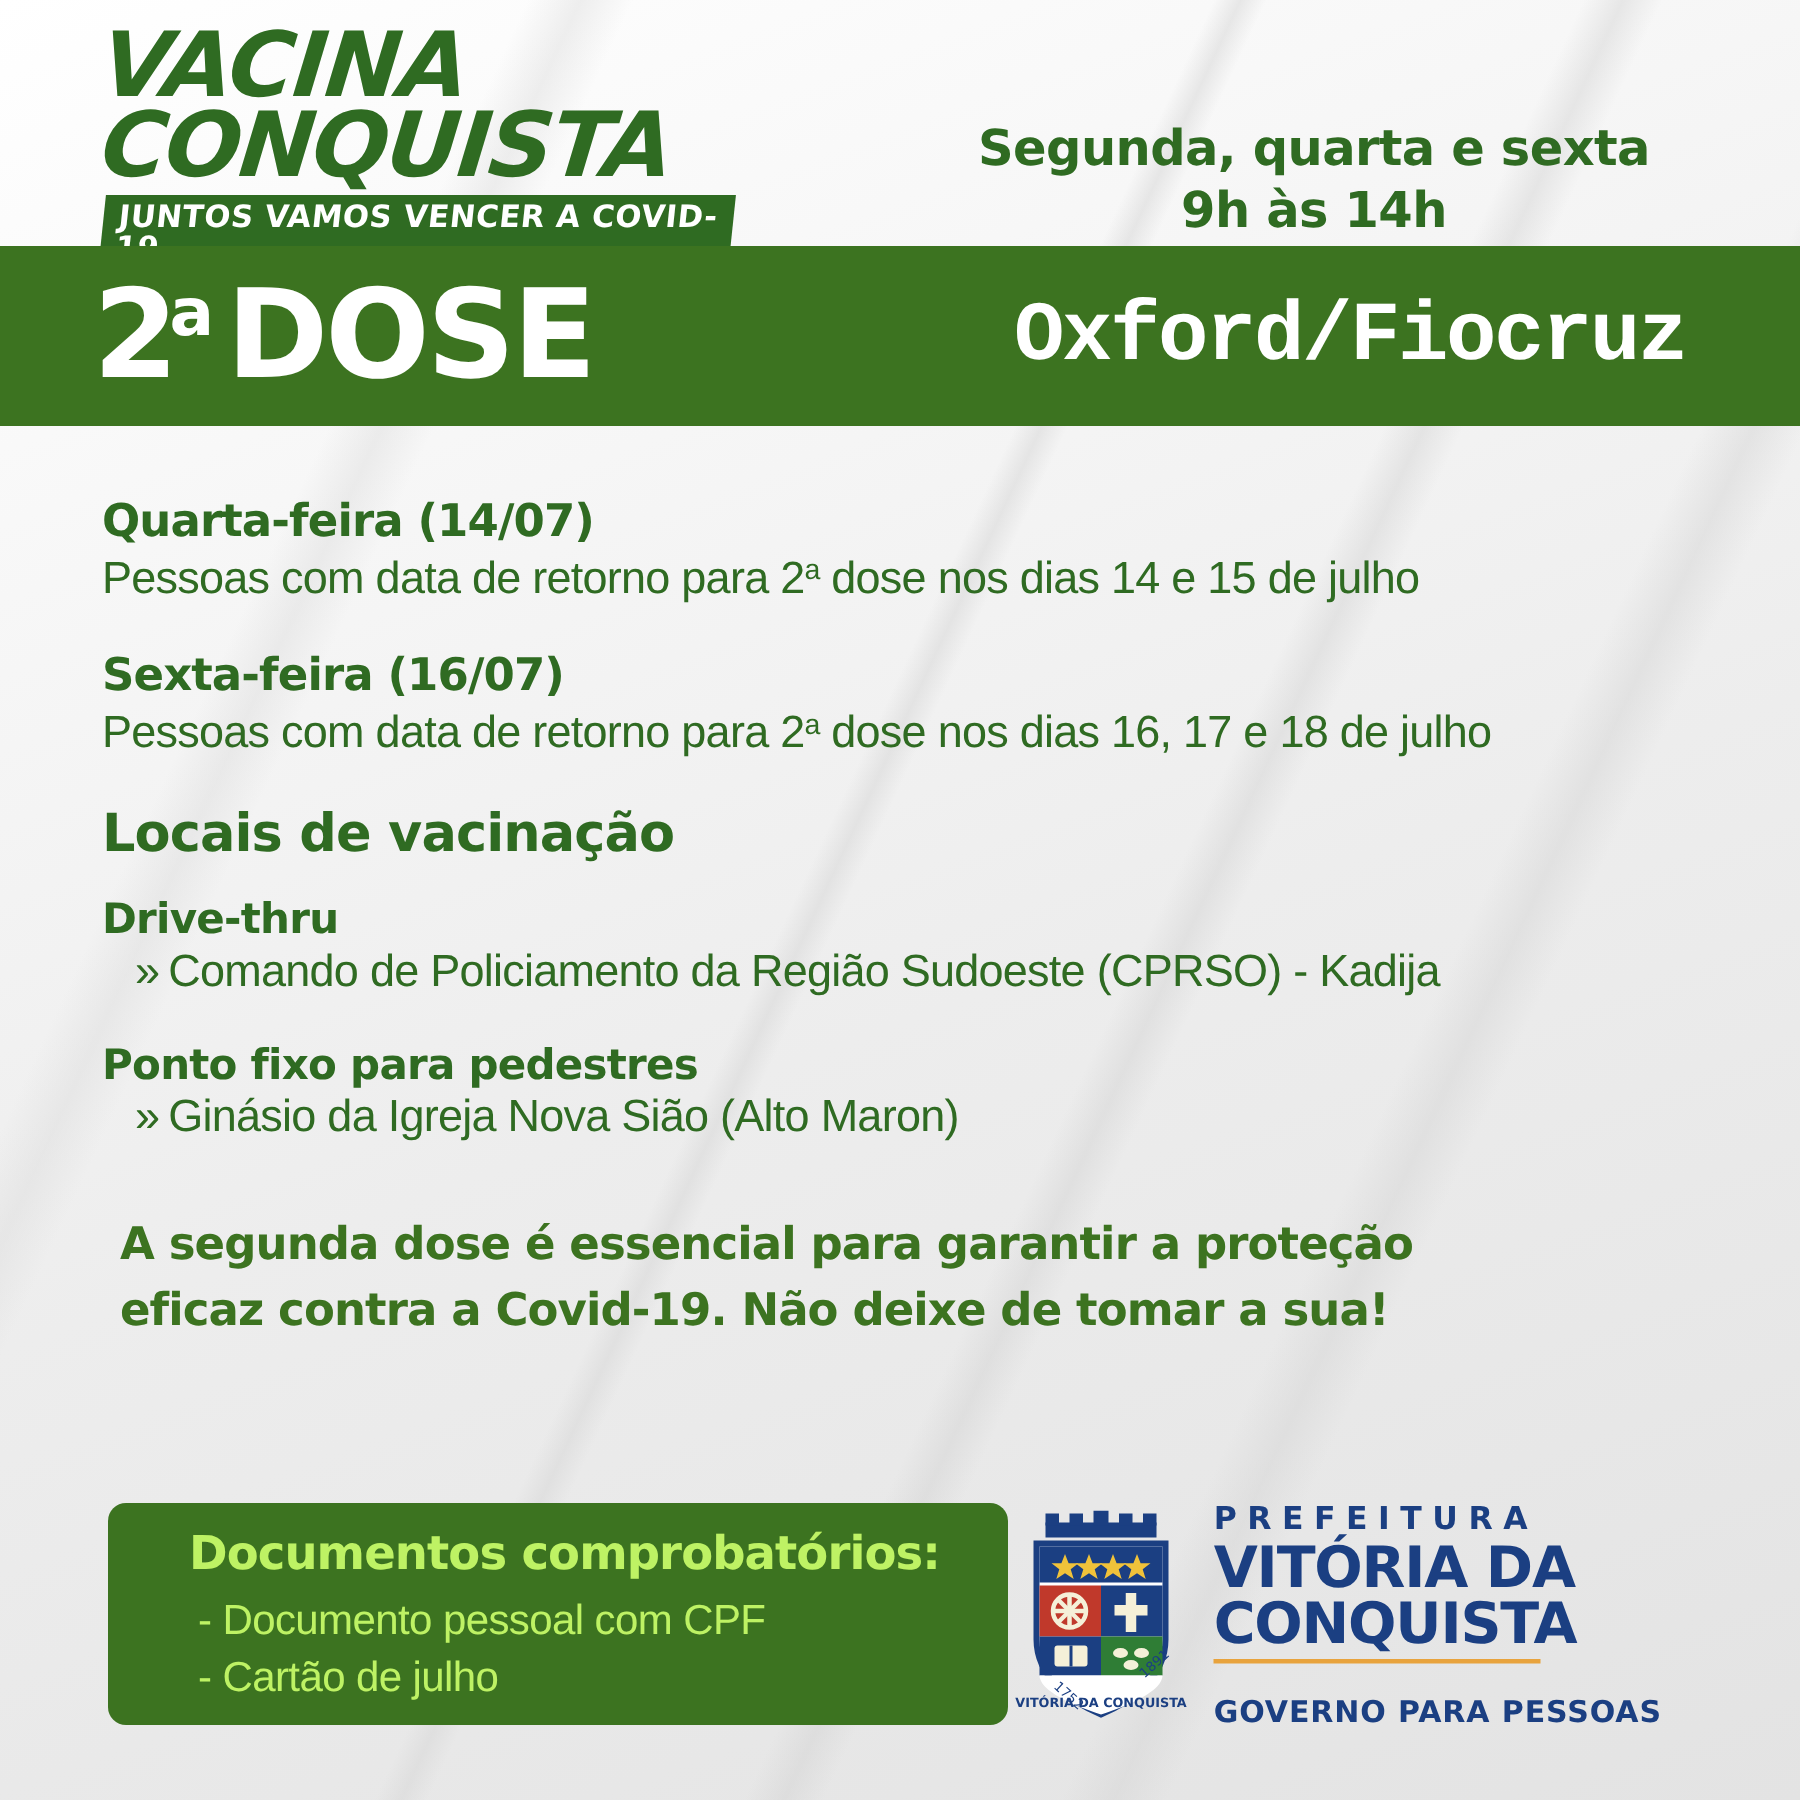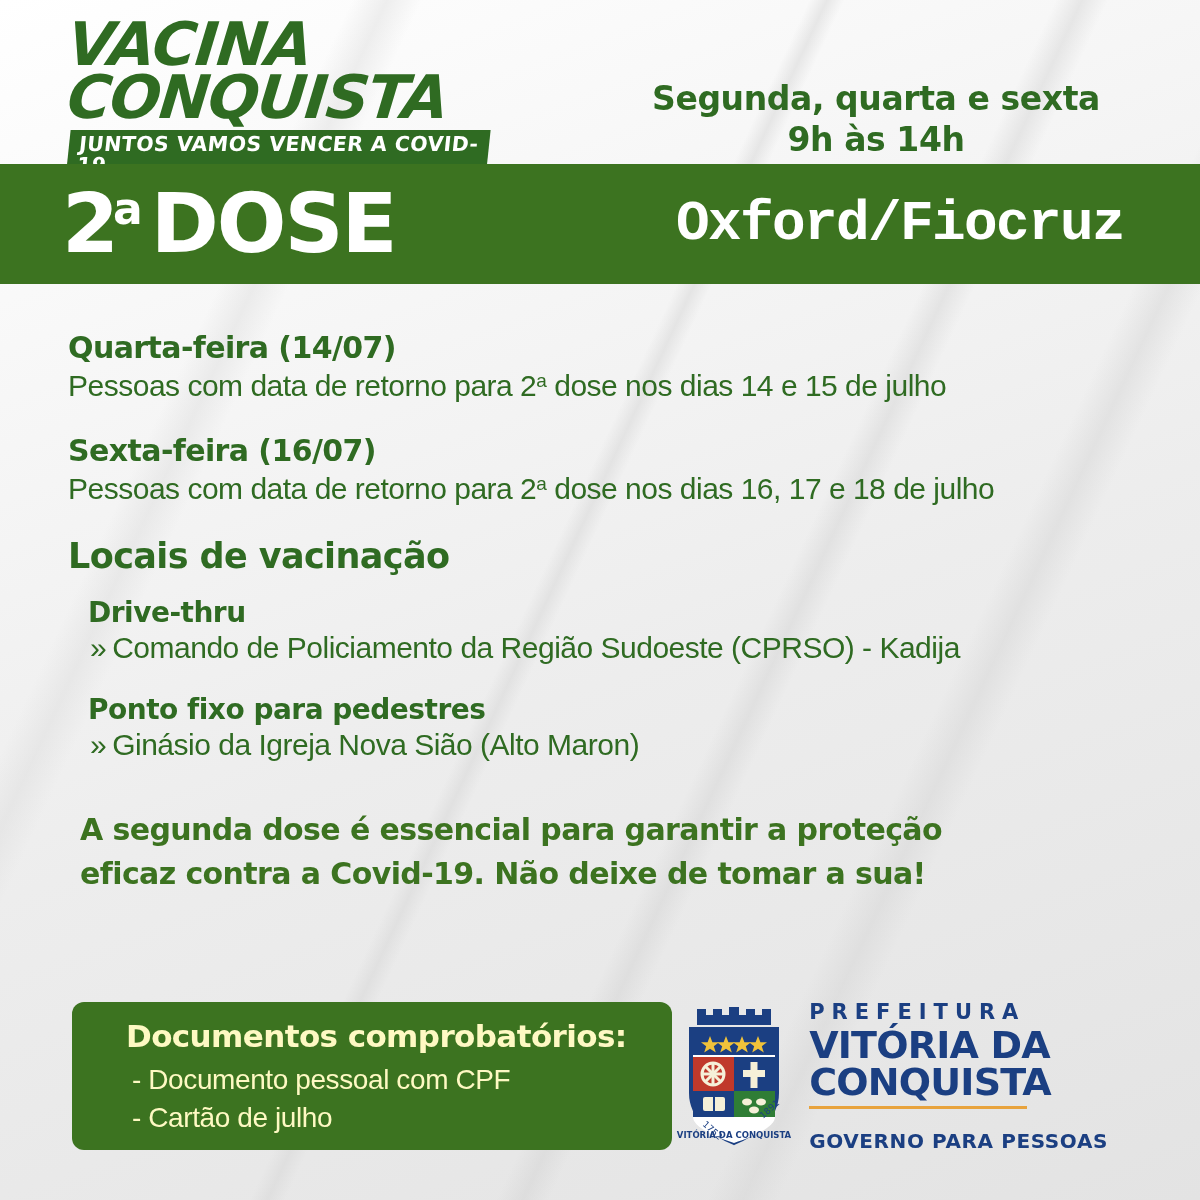--- a/index.html
+++ b/index.html
@@ -156,21 +156,20 @@
     margin-top: 26px;
     margin-bottom: 20px;
   }
   .loc-head {
     font-family: "DejaVu Sans", sans-serif;
     font-weight: bold;
     font-size: 28px;
     color: #2f6b22;
     letter-spacing: -0.5px;
     margin-bottom: 2px;
-    margin-left: 20px;
   }
   .loc-item {
     font-family: "Liberation Sans", sans-serif;
     font-size: 30px;
     color: #2f6b22;
     letter-spacing: -0.5px;
     padding-left: 22px;
     margin-bottom: 28px;
   }
   .loc-item .chev { margin-right: 6px; }
@@ -188,21 +187,21 @@
 
   
   .docs-box {
     position: absolute;
     left: 72px;
     top: 1002px;
     width: 600px;
     height: 148px;
     background: #3c7320;
     border-radius: 12px;
-    color: #fef9c3;
+    color: #bef264;
     box-sizing: border-box;
     padding: 16px 0 0 54px;
   }
   .docs-title {
     font-family: "DejaVu Sans", sans-serif;
     font-weight: bold;
     font-size: 31px;
     letter-spacing: -0.6px;
     margin-bottom: 7px;
   }

